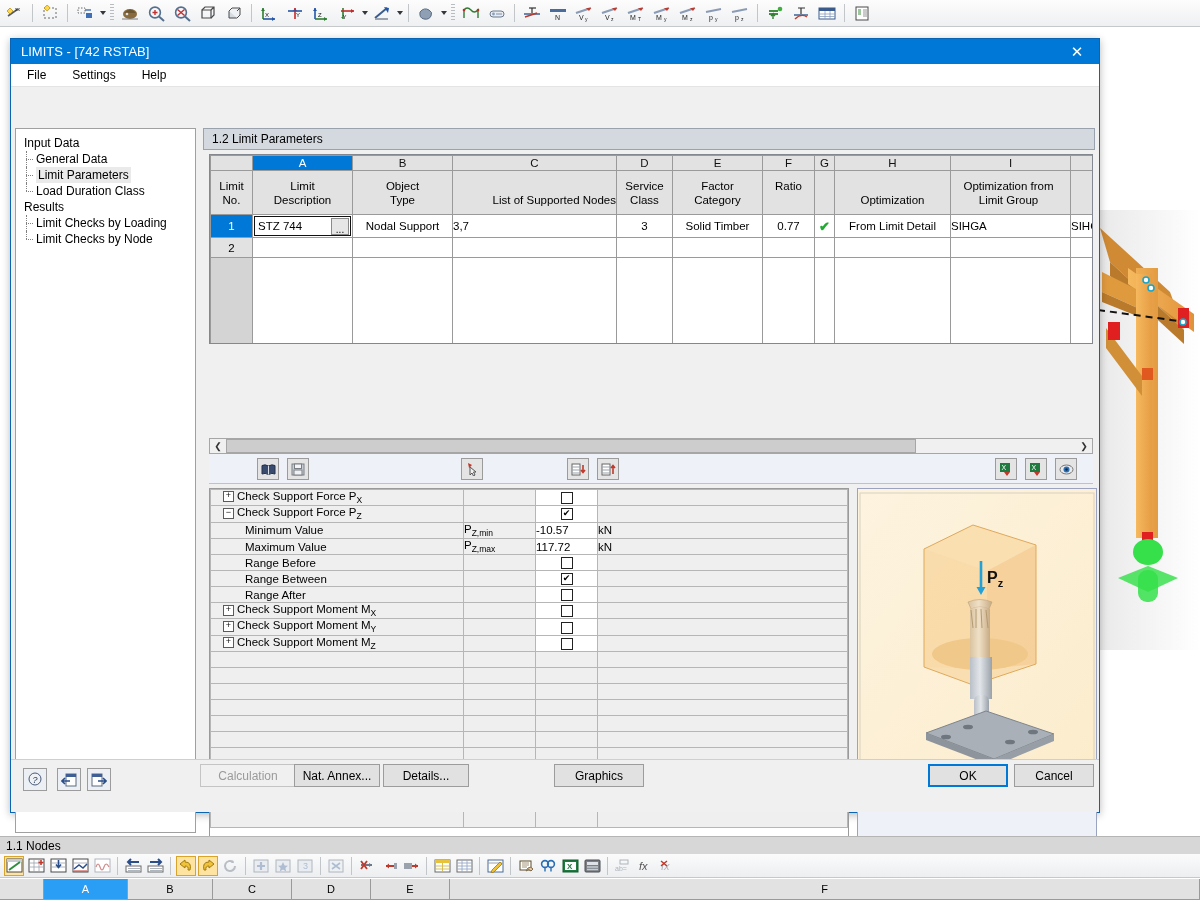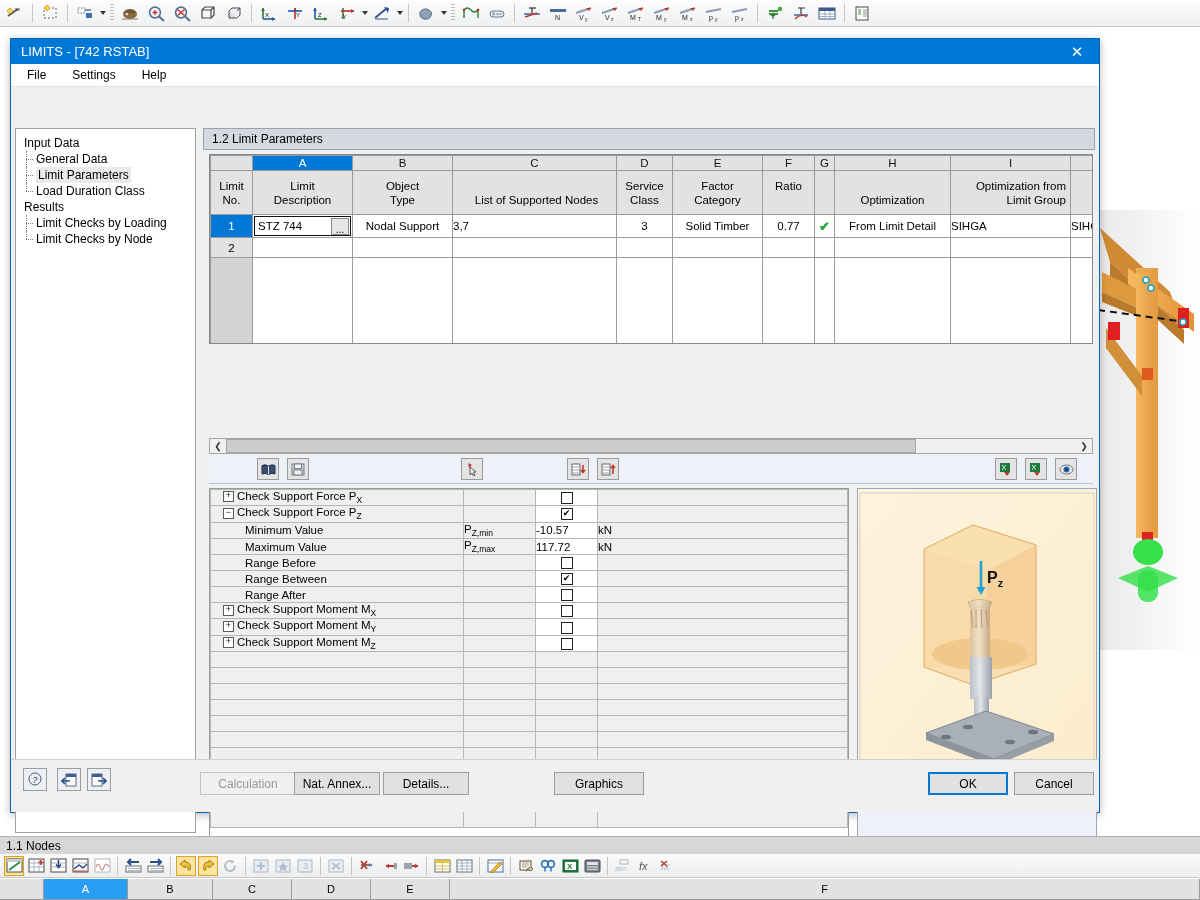--- a/index.html
+++ b/index.html
@@ -55,22 +55,22 @@
   #content{position:absolute;left:192px;top:42px;right:4px;height:705px;}
   #sechdr{position:absolute;left:0;top:0;right:0;height:22px;background:#d4d9e0;border:1px solid #9aa3ad;box-sizing:border-box;display:flex;align-items:center;padding-left:8px;font-size:12px;}
 
   
   #gridwrap{position:absolute;left:6px;top:26px;right:2px;height:190px;background:#fff;border:1px solid #828790;box-sizing:border-box;overflow:hidden;}
   table.grid{border-collapse:collapse;table-layout:fixed;width:886px;font-size:11.5px;}
   table.grid th,table.grid td{border:1px solid #9a9a9a;padding:0;box-sizing:border-box;}
   th.colletter{height:15px;background:#e2e2e2;text-align:center;font-weight:normal;font-size:11.5px;color:#111;}
   th.colletter.sel{background:#0078d7;color:#fff;}
   th.colname{height:44px;background:#e2e2e2;font-weight:normal;text-align:center;font-size:11.5px;vertical-align:middle;line-height:14px;}
-  th.colname.lft{text-align:center;padding-left:4px;}
-  th.colname.rgt{text-align:right;padding-right:4px;}
+  th.colname.lft{text-align:right;padding-left:4px;}
+  th.colname.rgt{text-align:center;padding-right:4px;}
   td.rowhdr{height:20px;background:#e2e2e2;text-align:center;font-size:11.5px;}
   td.rowhdr.sel{background:#0078d7;color:#fff;}
   td.cell{height:20px;background:#fff;padding:0 4px;font-size:11.5px;vertical-align:middle;}
   td.cell.ctr{text-align:center;}
   td.filler{height:105px;background:#d4d4d4;}
   td.fillerw{height:105px;background:#fff;}
   .editcell{position:relative;border:1px solid #111;background:#fff;height:18px;margin:0;display:flex;align-items:center;padding-left:3px;}
   .editcell .dots{position:absolute;right:1px;top:1px;width:16px;height:15px;background:#e6e6e6;border:1px solid #8a8a8a;display:flex;align-items:flex-end;justify-content:center;font-size:10px;line-height:9px;}
   .chkmark{color:#1faa30;font-size:13px;font-weight:bold;}
 
@@ -99,21 +99,21 @@
   .exp{display:inline-block;width:9px;height:9px;border:1px solid #5a5a5a;background:#fff;text-align:center;line-height:7px;font-size:9px;margin-right:3px;vertical-align:middle;color:#111;}
   .cbx{display:inline-block;width:10px;height:10px;border:1.4px solid #222;background:#fff;vertical-align:middle;line-height:9px;font-size:9px;text-align:center;}
   sub{font-size:8.5px;}
 
   
   #imgbox{position:absolute;left:654px;top:360px;width:240px;height:305px;background:#fdf6e3;border:1px solid #9aa3c0;box-sizing:border-box;overflow:hidden;}
   #imgbox2{position:absolute;left:654px;top:670px;width:240px;height:73px;background:#eef1f7;border:1px solid #9aa3c0;box-sizing:border-box;}
 
   
   #footer{position:absolute;left:0;bottom:0;width:100%;height:52px;background:#f0f0f0;border-top:1px solid #cfcfcf;}
-  .fbtn{position:absolute;top:12px;height:23px;background:#e1e1e1;border:1px solid #9c9c9c;box-sizing:border-box;
+  .fbtn{position:absolute;top:4px;height:23px;background:#e1e1e1;border:1px solid #9c9c9c;box-sizing:border-box;
         display:flex;align-items:center;justify-content:center;font-size:12px;}
   .fbtn.def{border:2px solid #0078d7;background:#e1e1e1;}
   .fbtn.dis{color:#9a9a9a;border-color:#c4c4c4;background:#f0f0f0;}
   .ibtn{position:absolute;top:8px;width:24px;height:23px;background:#eceff3;border:1px solid #9c9c9c;box-sizing:border-box;display:flex;align-items:center;justify-content:center;}
 
   
   #statusbar{position:absolute;left:0;top:836px;width:1200px;height:18px;background:#d7d7d7;border-top:1px solid #b5b5b5;display:flex;align-items:center;padding-left:6px;font-size:12px;box-sizing:border-box;}
   #btoolbar{position:absolute;left:0;top:854px;width:1200px;height:24px;background:linear-gradient(#fbfbfb,#eceef0);border-bottom:1px solid #c6c9cc;display:flex;align-items:center;padding:0 3px;box-sizing:border-box;}
   .bbtn{width:20px;height:20px;margin:0 1px;display:flex;align-items:center;justify-content:center;border:1px solid transparent;box-sizing:border-box;}
   .bbtn.on{background:#ffe3a0;border:1px solid #d9a429;}

